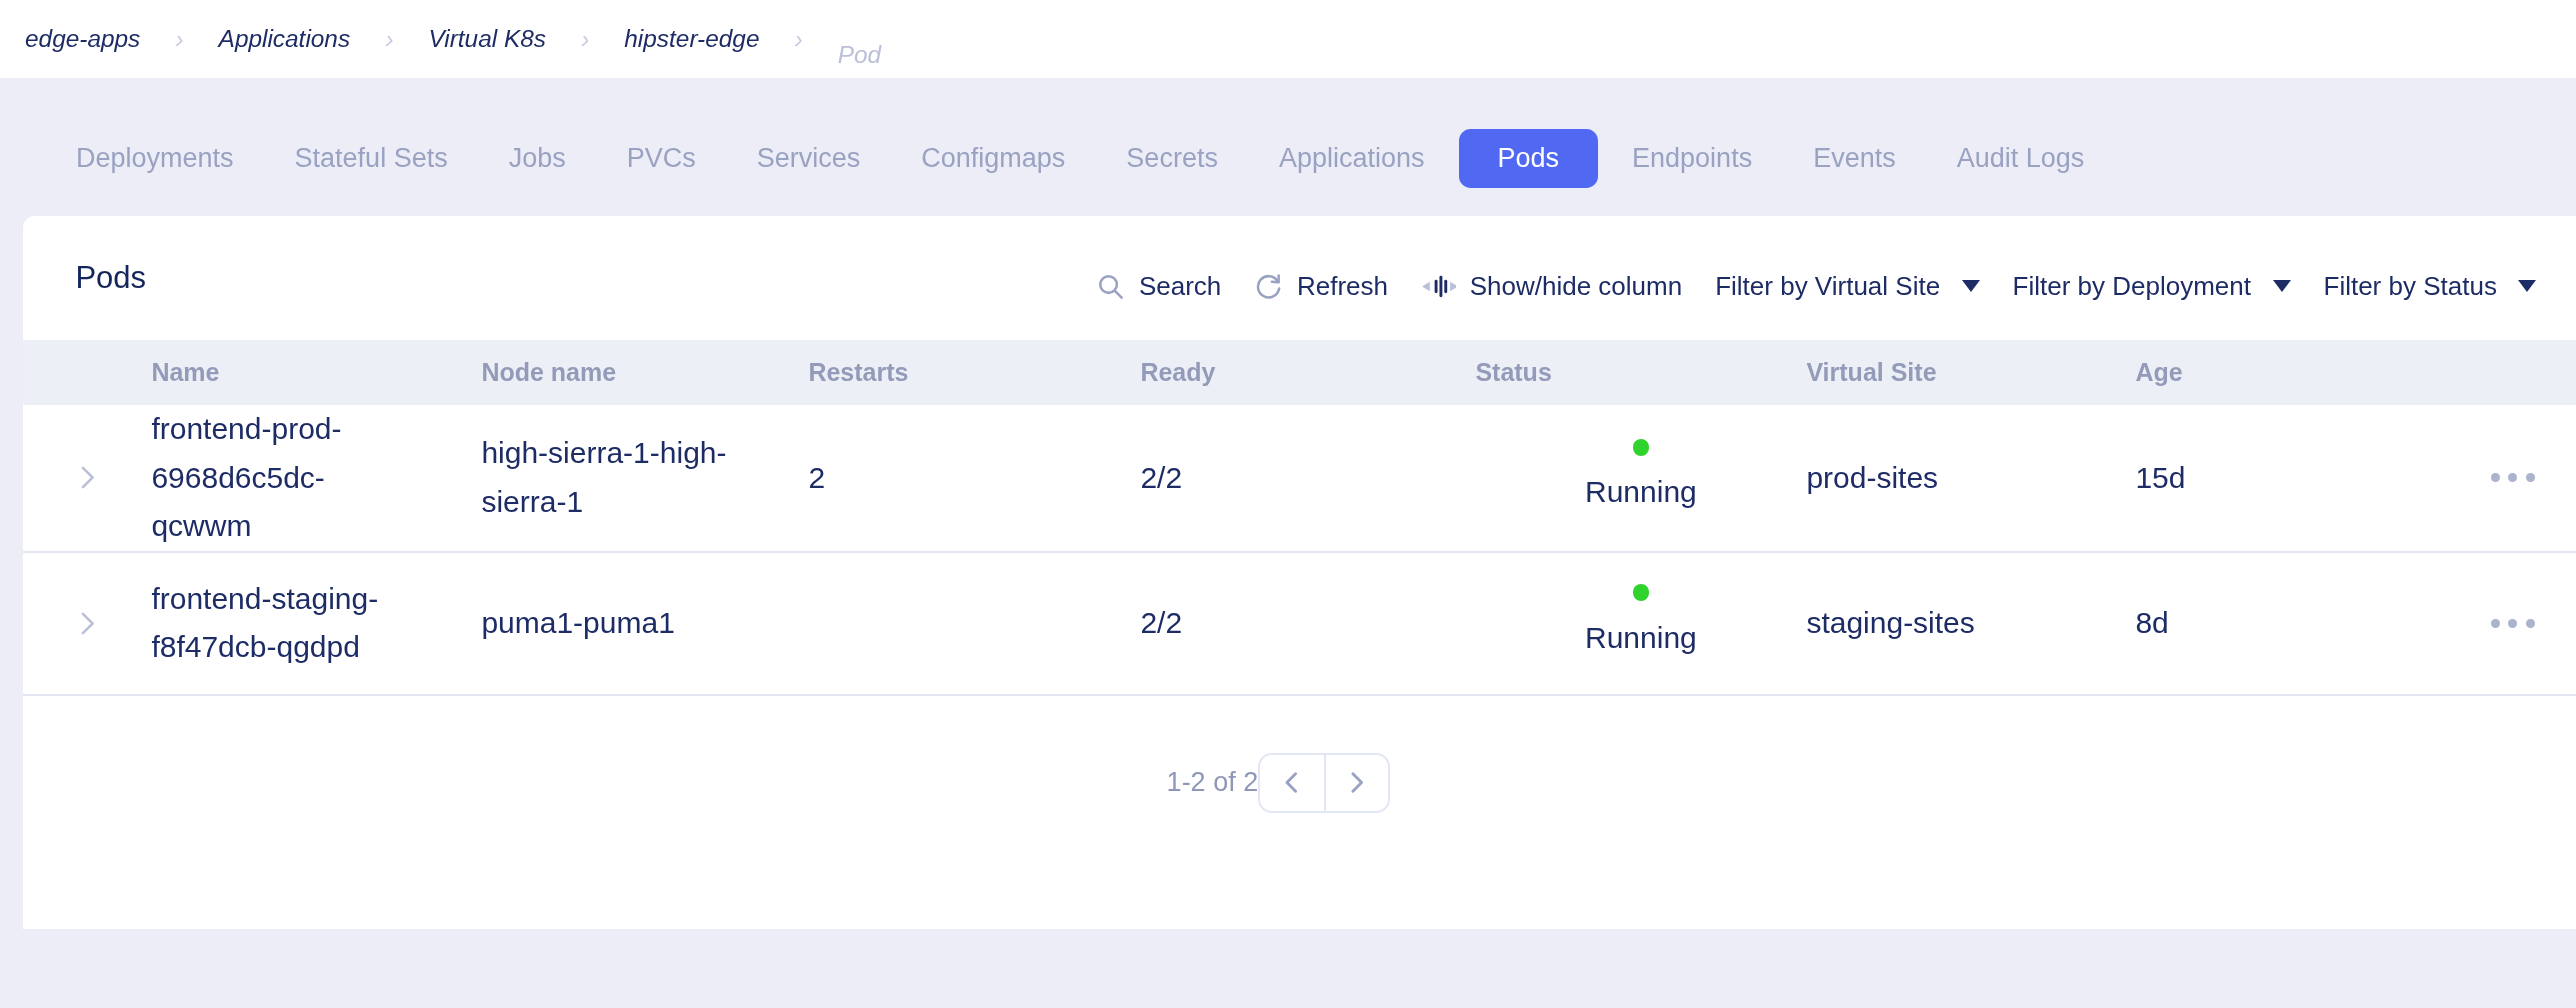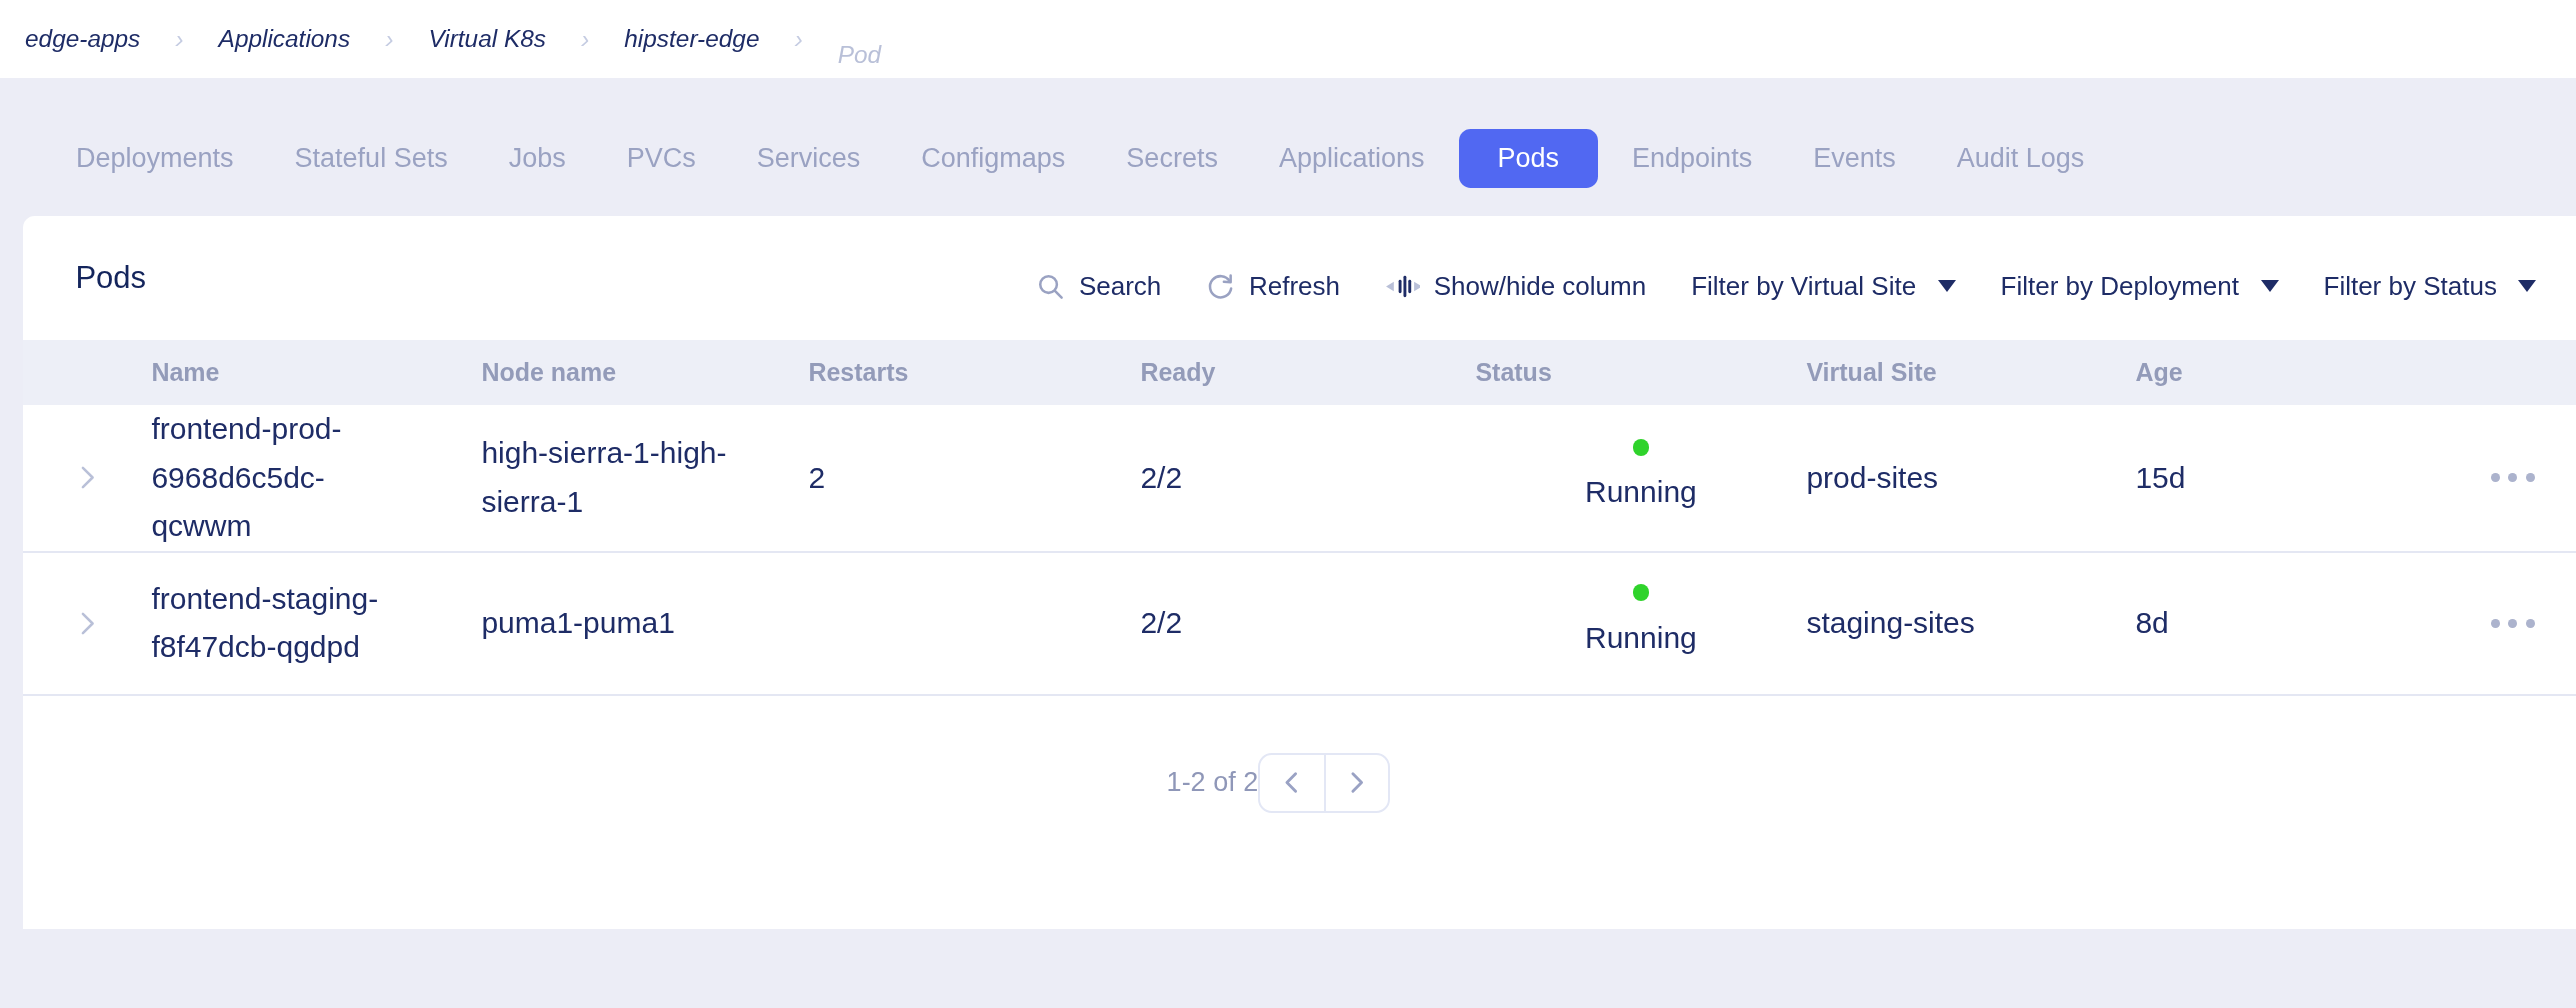--- a/index.html
+++ b/index.html
@@ -29,21 +29,21 @@
   .crumb.current{color:var(--light);cursor:default;margin-top:32px;}
   .crumb-sep{color:#c5cce2;font-size:25px;line-height:1;}
   
   .tabs{padding:51px 39px 28px 49px;display:flex;flex-wrap:wrap;column-gap:59px;row-gap:19.5px;gap:7px;}
   .tab{height:59px;line-height:59px;padding:0 27px;font-size:27px;color:var(--muted);border-radius:11.7px;cursor:pointer;white-space:nowrap;}
   .tab.active{background:var(--accent);color:#fff;padding:0 39px;}
   
   .panel{margin-left:23.4px;width:2553px;height:713px;background:#fff;border-radius:11.7px 0 0 0;overflow:hidden;}
   .panel-header{height:124px;display:flex;align-items:center;padding:0 40px 0 52px;}
   .panel-title{font-size:31px;font-weight:500;color:#14255c;}
-  .toolbar{margin-left:auto;display:flex;align-items:center;gap:45px;font-size:26px;color:var(--navy);margin-top:16px;}
+  .toolbar{margin-left:auto;display:flex;align-items:center;gap:33px;font-size:26px;color:var(--navy);margin-top:16px;}
   .tool{display:flex;align-items:center;gap:13.7px;cursor:pointer;white-space:nowrap;}
   .caret{width:0;height:0;border-left:9.8px solid transparent;border-right:9.8px solid transparent;border-top:12.7px solid var(--navy);margin-left:7.8px;}
   
   .grid{display:grid;grid-template-columns:128px 330px 327px 332px 335px 331px 329px 314px 1fr;align-items:center;}
   .thead{height:65px;background:var(--thead-bg);font-size:25px;font-weight:bold;color:var(--header-text);}
   .trow{min-height:144px;border-bottom:2px solid var(--divider);font-size:30px;color:var(--navy);cursor:pointer;}
   .cell{line-height:1.62;}
   .cell-name{max-width:254px;overflow-wrap:break-word;}
   .cell-node{max-width:263px;overflow-wrap:break-word;}
   .expander{display:flex;justify-content:center;align-items:center;}

